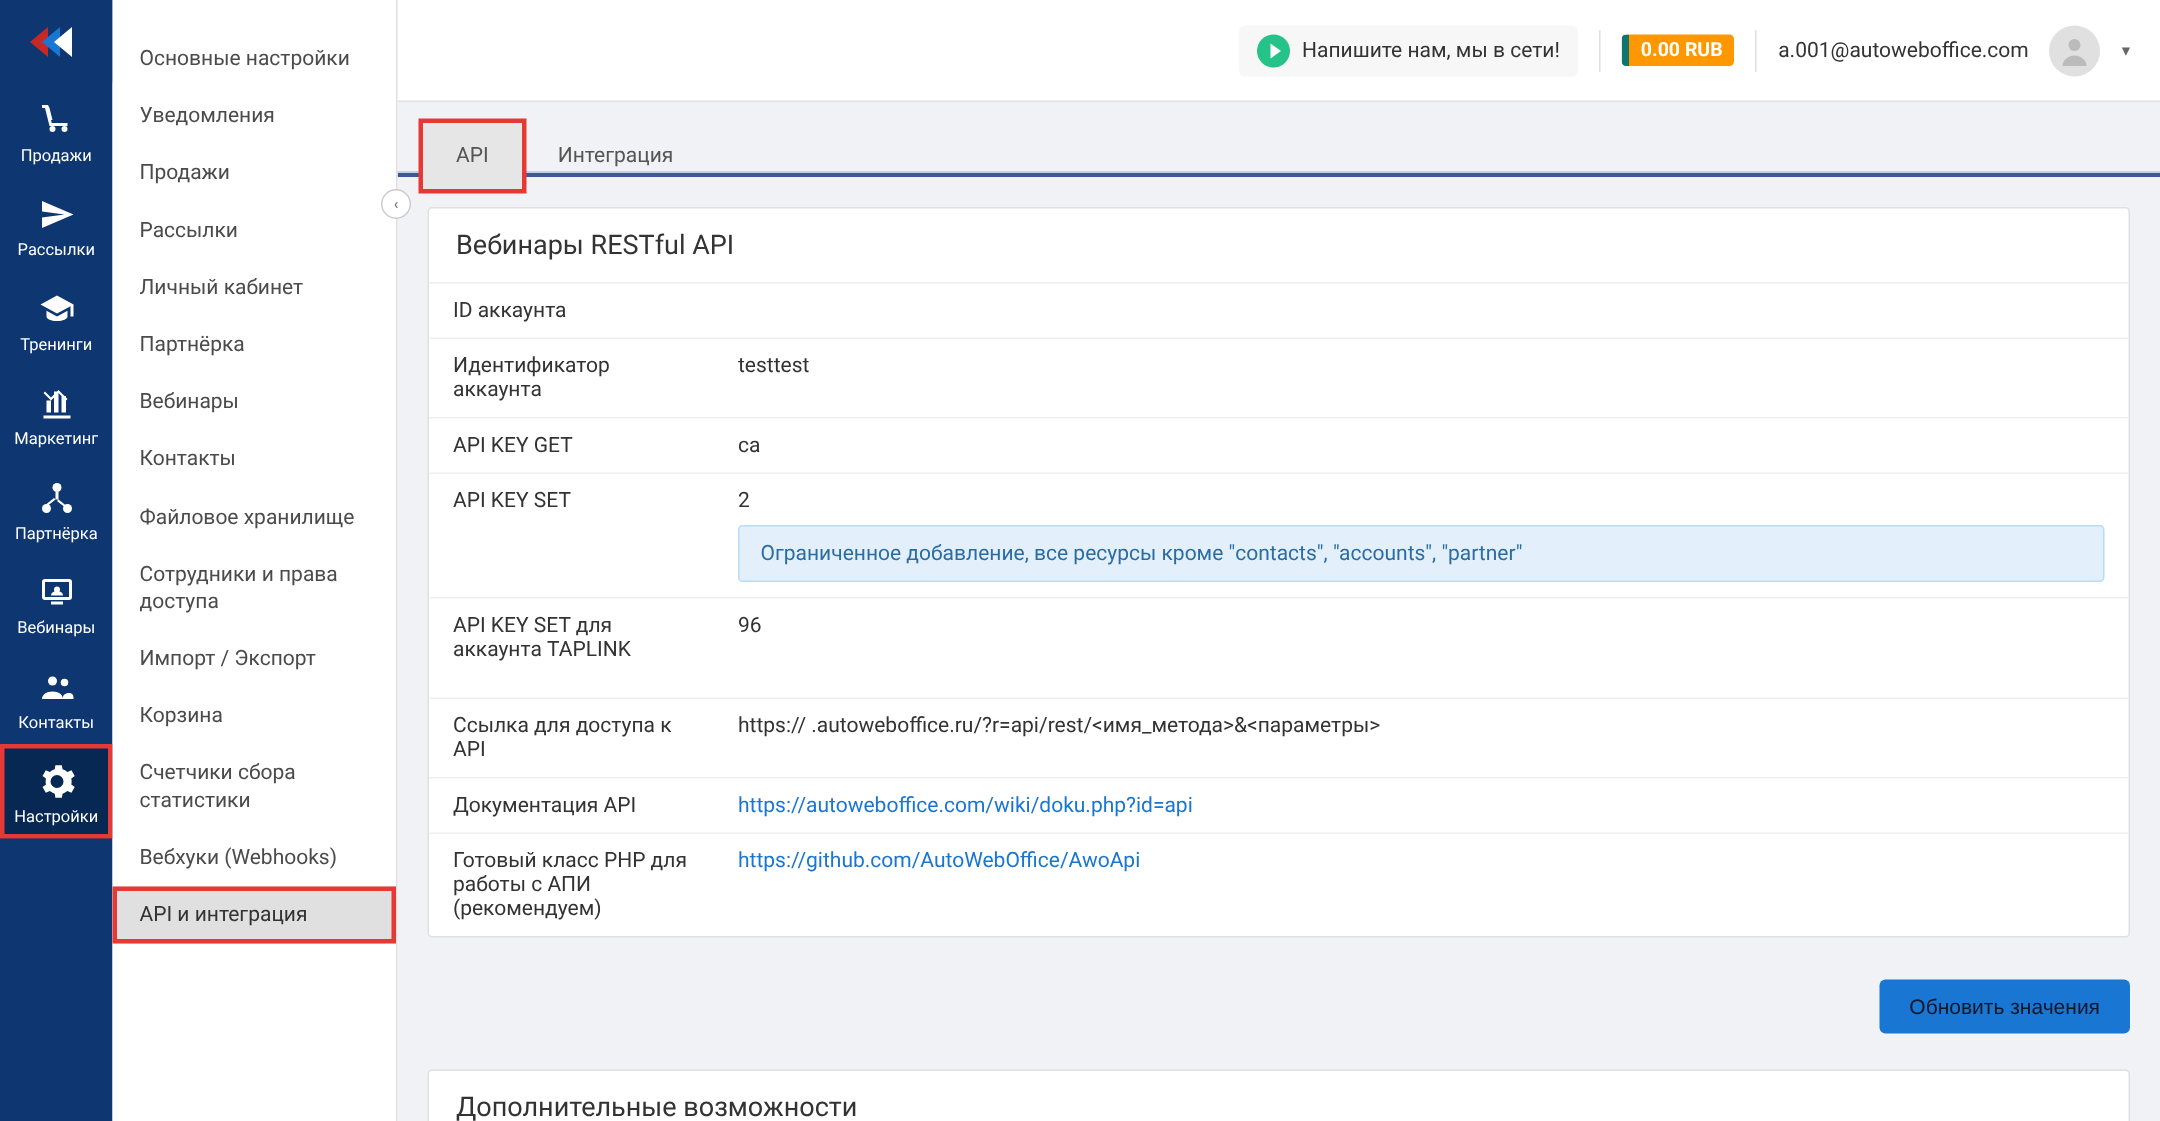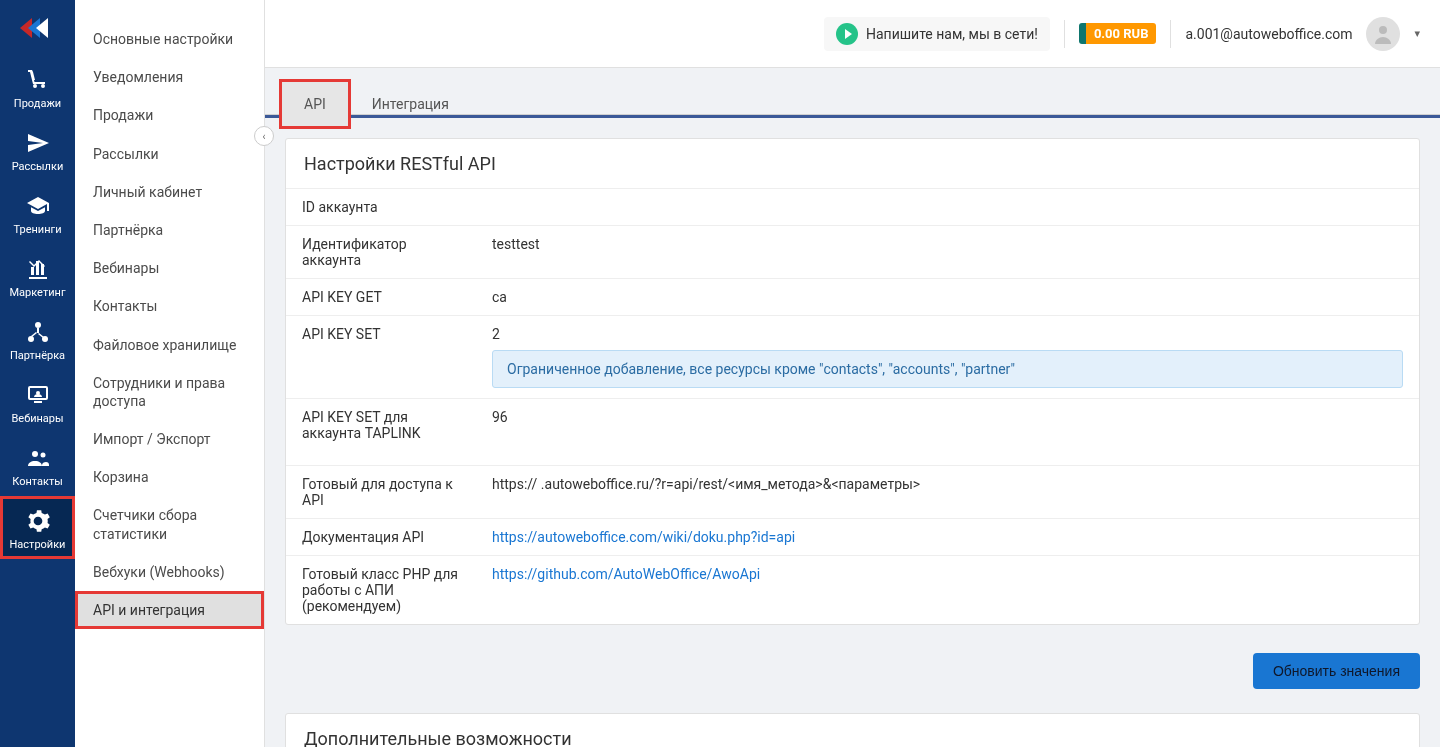--- a/index.html
+++ b/index.html
@@ -24,21 +24,21 @@
 
 
 .collapse-handle { position: absolute; right: -10px; top: 126px; width: 20px; height: 20px; background: #fff; border: 1px solid #ccc; border-radius: 50%; display: flex; align-items: center; justify-content: center; font-size: 10px; color: #666; cursor: pointer; z-index: 10; }
 
 
 .main { flex: 1; display: flex; flex-direction: column; min-width: 0; }
 .topbar { height: 68px; background: #fff; border-bottom: 1px solid #e0e0e0; display: flex; align-items: center; justify-content: flex-end; padding: 0 20px; gap: 14px; }
 .chat-badge { display: flex; align-items: center; gap: 8px; background: #f7f7f7; padding: 6px 12px; border-radius: 4px; font-size: 14px; color: #333; }
 .chat-badge .play { width: 22px; height: 22px; background: #25c389; border-radius: 50%; display: flex; align-items: center; justify-content: center; }
 .chat-badge .play::before { content:''; border-left: 7px solid #fff; border-top: 5px solid transparent; border-bottom: 5px solid transparent; margin-left: 2px; }
-.balance { background: #ff9800; color: #fff; font-weight: bold; padding: 3px 8px; border-radius: 3px; font-size: 13px; border-left: 7px solid #0f766e; }
+.balance { background: #ff9800; color: #fff; font-weight: bold; padding: 3px 8px; border-radius: 3px; font-size: 13px; border-left: 5px solid #0f766e; }
 .topbar .sep { width: 1px; height: 28px; background: #e0e0e0; }
 .user-email { font-size: 14px; color: #333; }
 .avatar { width: 34px; height: 34px; background: #e0e0e0; border-radius: 50%; display: flex; align-items: center; justify-content: center; }
 .avatar svg { width: 24px; height: 24px; fill: #bbb; }
 .caret-down { font-size: 11px; color: #666; cursor: pointer; }
 
 
 .tabbar { display: flex; background: #f0f2f5; border-bottom: 1px solid #d0d0d0; padding: 0 16px; padding-top: 0; margin-top: 0; position: relative; }
 .tabbar::after { content:''; position: absolute; left:0; right:0; bottom:0; height:3px; }
 .tab { padding: 14px 22px; font-size: 14px; color: #555; cursor: pointer; border: 1px solid transparent; position: relative; top: 13px; }
@@ -189,21 +189,21 @@
     </div>
 
     <div class="tabbar">
       <div class="tab active highlight">API</div>
       <div class="tab">Интеграция</div>
     </div>
     <div class="tabbar-line"></div>
 
     <div class="content">
       <div class="panel">
-        <div class="panel-title">Настройки RESTful API</div>
+        <div class="panel-title">Вебинары RESTful API</div>
         <table class="def-table">
           <tbody>
               <tr>
             <td>ID аккаунта</td>
             <td>       </td>
           </tr>
           <tr>
             <td>Идентификатор аккаунта</td>
             <td>testtest</td>
           </tr>
@@ -221,21 +221,21 @@
           <tr>
             <td>API KEY SET для аккаунта TAPLINK</td>
             <td>96</td>
           </tr>
         </tbody>
           </table>
         <div style="height:14px;"></div>
         <table class="def-table panel-divider">
           <tbody>
               <tr>
-            <td>Готовый для доступа к API</td>
+            <td>Ссылка для доступа к API</td>
             <td>https://            .autoweboffice.ru/?r=api/rest/&lt;имя_метода&gt;&amp;&lt;параметры&gt;</td>
           </tr>
           <tr>
             <td>Документация API</td>
             <td><a class="link-blue">https://autoweboffice.com/wiki/doku.php?id=api</a></td>
           </tr>
           <tr>
             <td>Готовый класс PHP для работы с АПИ (рекомендуем)</td>
             <td><a class="link-blue">https://github.com/AutoWebOffice/AwoApi</a></td>
           </tr>

